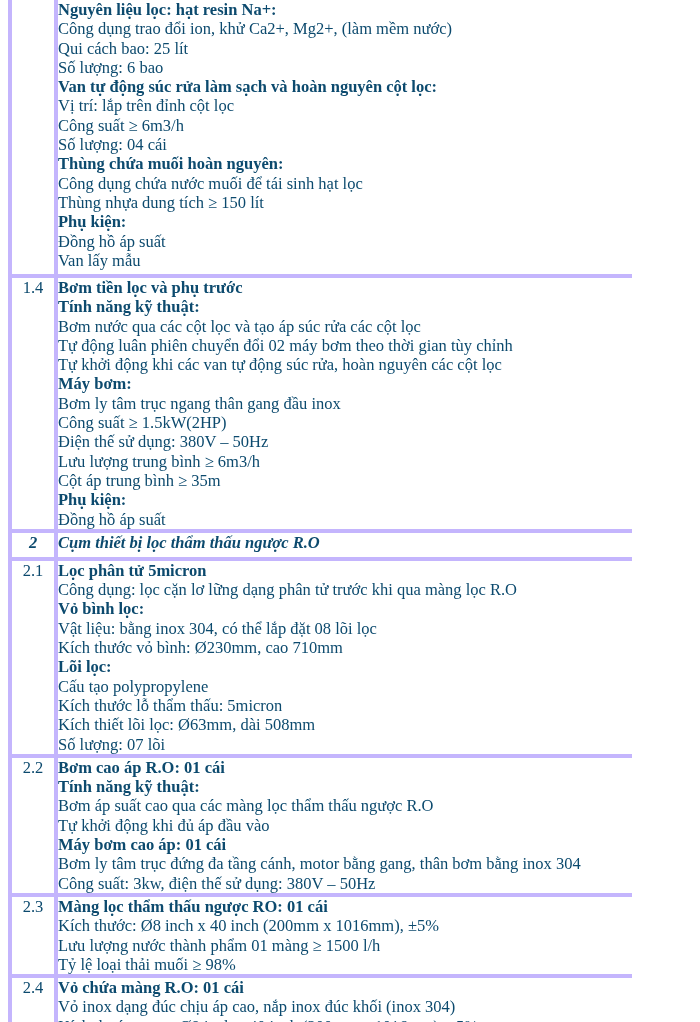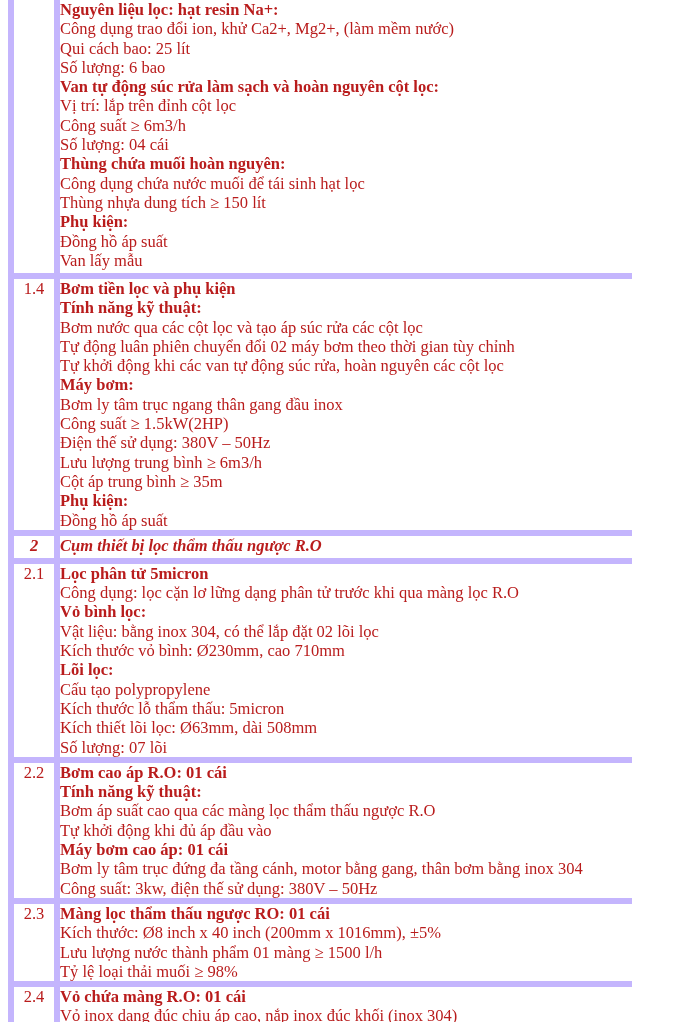--- a/index.html
+++ b/index.html
@@ -7,35 +7,35 @@
     padding: 0;
     background: #ffffff;
   }
   #page {
     position: relative;
     width: 632px;
     height: 1022px;
     background: #ffffff;
     overflow: hidden;
     font-family: "Liberation Serif", "DejaVu Serif", serif;
-    color: #b91c1c;
+    color: #0c4a6e;
   }
   table.spec-table {
     position: absolute;
     left: 8px;
     top: 0;
     width: 690px;
     border-collapse: collapse;
     table-layout: fixed;
     font-size: 16.5px;
     line-height: 19.3px;
   }
   table.spec-table col.col-num   { width: 46px; }
   table.spec-table td {
-    border: 6px solid #c4b5fd;
+    border: 4px solid #c4b5fd;
     vertical-align: top;
     padding: 0;
     overflow: hidden;
   }
   table.spec-table tr:first-child td { border-top: none; }
   td.num-cell {
     text-align: center;
     padding-top: 2px;
   }
   td.content-cell {
@@ -71,21 +71,21 @@
             <div class="spec-line st-normal">Công dụng chứa nước muối để tái sinh hạt lọc</div>
             <div class="spec-line st-normal">Thùng nhựa dung tích ≥ 150 lít</div>
             <div class="spec-line st-bold">Phụ kiện:</div>
             <div class="spec-line st-normal">Đồng hồ áp suất</div>
             <div class="spec-line st-normal">Van lấy mẫu</div>
           </td>
         </tr>
         <tr style="height: 251px;">
           <td class="num-cell"><span class="st-normal">1.4</span></td>
           <td class="content-cell">
-            <div class="spec-line st-bold">Bơm tiền lọc và phụ kiện</div>
+            <div class="spec-line st-bold">Bơm tiền lọc và phụ trước</div>
             <div class="spec-line st-bold">Tính năng kỹ thuật:</div>
             <div class="spec-line st-normal">Bơm nước qua các cột lọc và tạo áp súc rửa các cột lọc</div>
             <div class="spec-line st-normal">Tự động luân phiên chuyển đổi 02 máy bơm theo thời gian tùy chỉnh</div>
             <div class="spec-line st-normal">Tự khởi động khi các van tự động súc rửa, hoàn nguyên các cột lọc</div>
             <div class="spec-line st-bold">Máy bơm:</div>
             <div class="spec-line st-normal">Bơm ly tâm trục ngang thân gang đầu inox</div>
             <div class="spec-line st-normal">Công suất ≥ 1.5kW(2HP)</div>
             <div class="spec-line st-normal">Điện thế sử dụng: 380V – 50Hz</div>
             <div class="spec-line st-normal">Lưu lượng trung bình ≥ 6m3/h</div>
             <div class="spec-line st-normal">Cột áp trung bình ≥ 35m</div>
@@ -98,21 +98,21 @@
           <td class="content-cell">
             <div class="spec-line st-bold_italic">Cụm thiết bị lọc thẩm thấu ngược R.O</div>
           </td>
         </tr>
         <tr style="height: 194px;">
           <td class="num-cell"><span class="st-normal">2.1</span></td>
           <td class="content-cell">
             <div class="spec-line st-bold">Lọc phân tử 5micron</div>
             <div class="spec-line st-normal">Công dụng: lọc cặn lơ lững dạng phân tử trước khi qua màng lọc R.O</div>
             <div class="spec-line st-bold">Vỏ bình lọc:</div>
-            <div class="spec-line st-normal">Vật liệu: bằng inox 304, có thể lắp đặt 02 lõi lọc</div>
+            <div class="spec-line st-normal">Vật liệu: bằng inox 304, có thể lắp đặt 08 lõi lọc</div>
             <div class="spec-line st-normal">Kích thước vỏ bình: Ø230mm, cao 710mm</div>
             <div class="spec-line st-bold">Lõi lọc:</div>
             <div class="spec-line st-normal">Cấu tạo polypropylene</div>
             <div class="spec-line st-normal">Kích thước lỗ thẩm thấu: 5micron</div>
             <div class="spec-line st-normal">Kích thiết lõi lọc: Ø63mm, dài 508mm</div>
             <div class="spec-line st-normal">Số lượng: 07 lõi</div>
           </td>
         </tr>
         <tr style="height: 137px; font-family: Liberation Serif, serif;">
           <td class="num-cell"><span class="st-normal">2.2</span></td>

